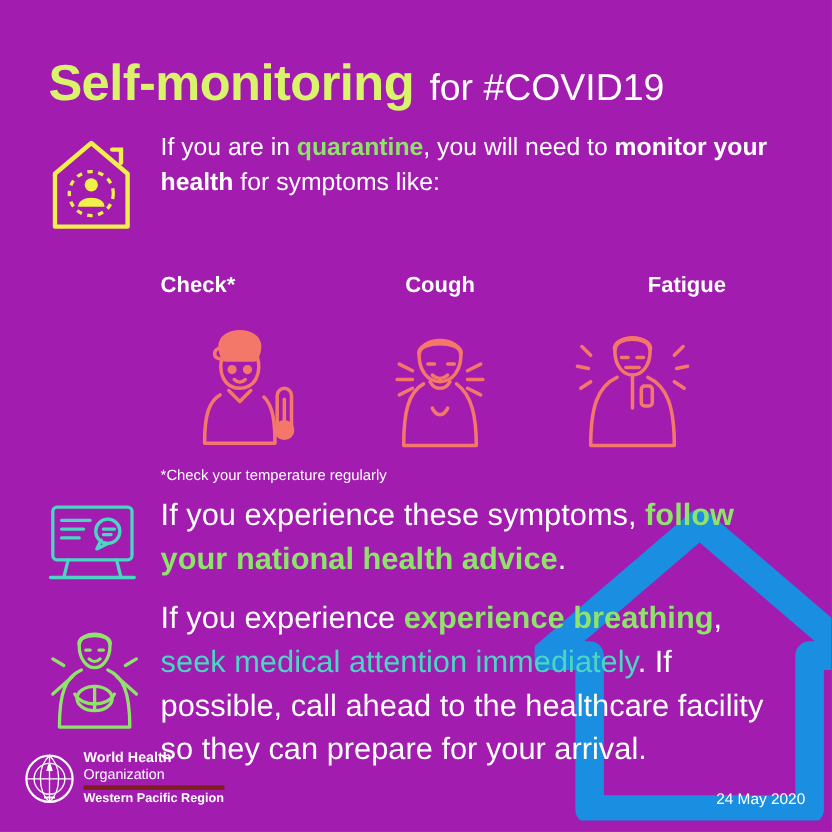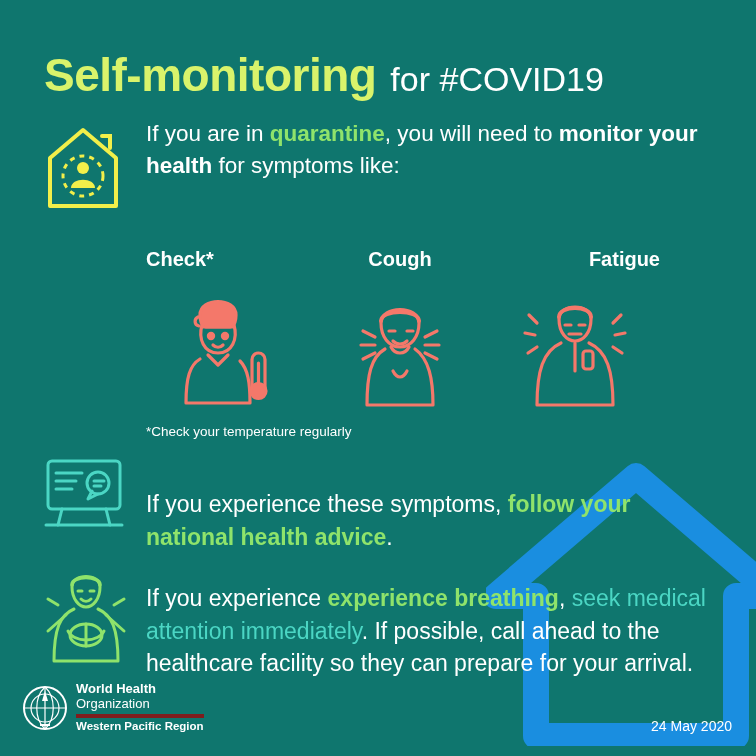--- a/index.html
+++ b/index.html
@@ -7,21 +7,21 @@
     padding: 0;
     background: #0a7cd4;
   }
   body {
     font-family: "Liberation Sans", sans-serif;
   }
   .poster {
     position: relative;
     width: 756px;
     height: 756px;
-    background: #0f766e;
+    background: #a21caf;
     overflow: hidden;
   }
   
   .watermark {
     position: absolute;
     right: -30px;
     bottom: 10px;
     width: 300px;
     height: 300px;
     opacity: 1;
@@ -100,23 +100,22 @@
     color: #ffffff;
     font-size: 13.5px;
   }
 
   
   .para {
     position: absolute;
     left: 146px;
     width: 560px;
     color: #ffffff;
-    font-size: 23px;
+    font-size: 28px;
     line-height: 1.42;
-    margin-top: 40px;
   }
   .para-advice { top: 448px; }
   .para-breath { top: 542px; }
   .bold-green { color: #8fe36b; font-weight: bold; }
   .teal { color: #4bd6c4; }
 
   .screen-icon {
     position: absolute;
     left: 38px;
     top: 455px;

